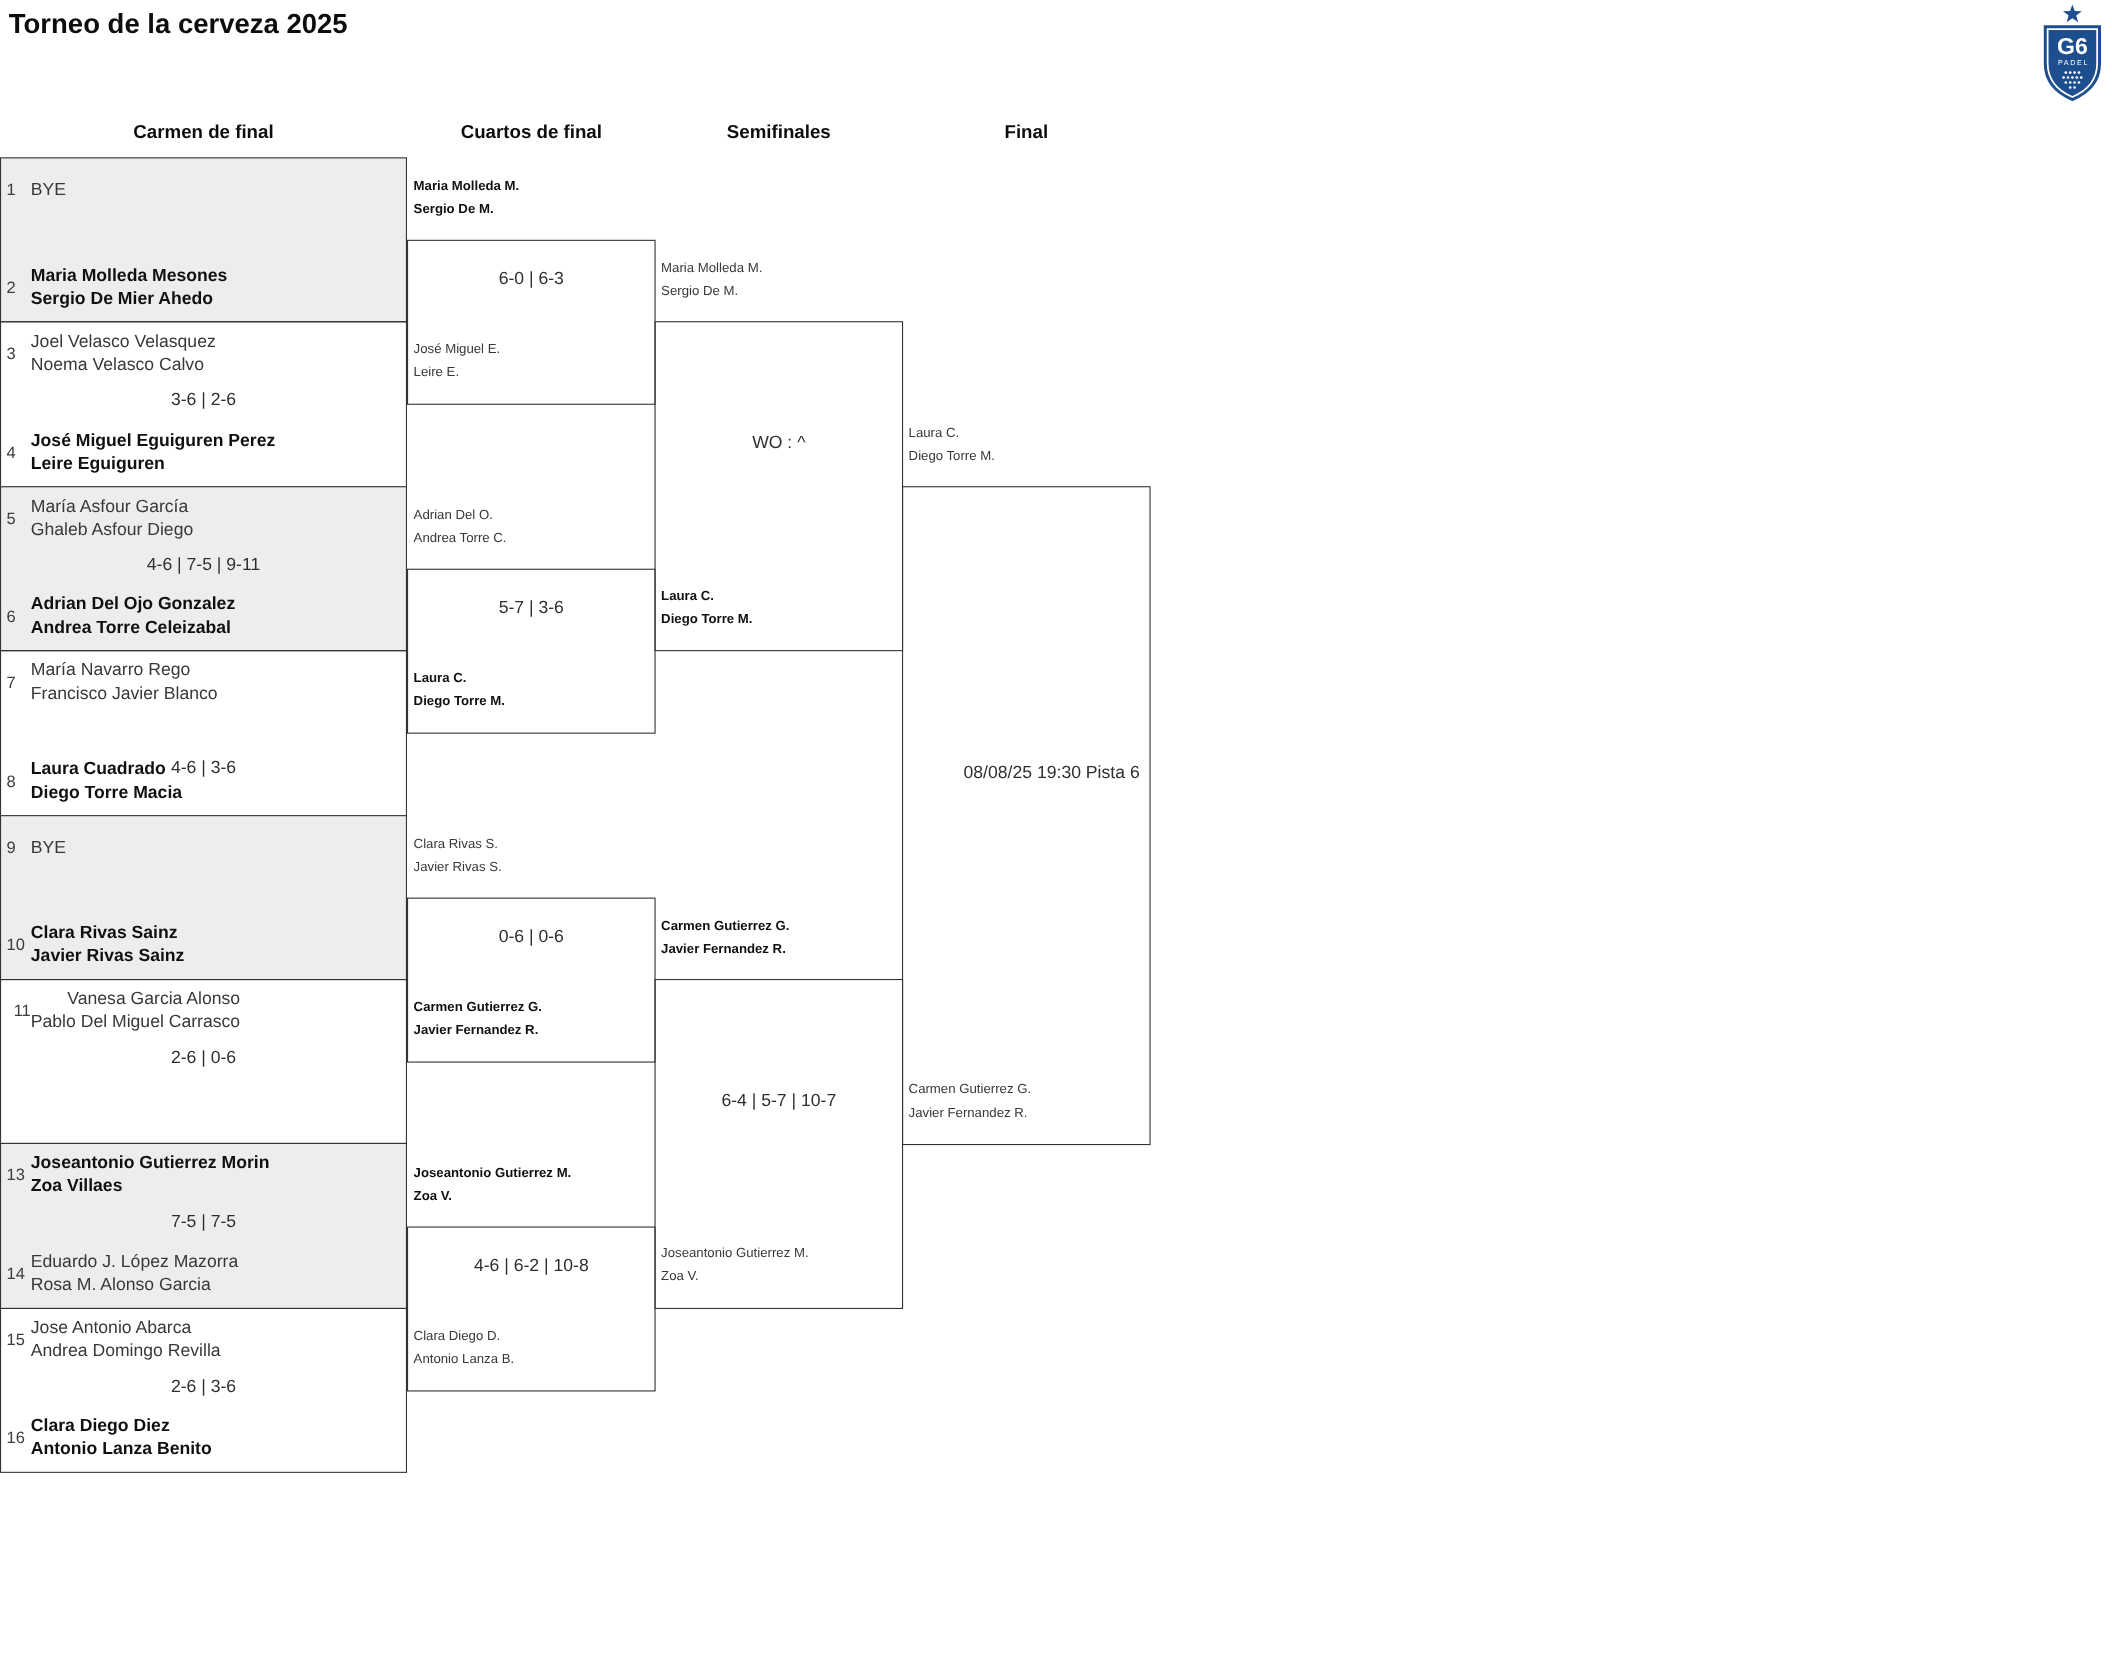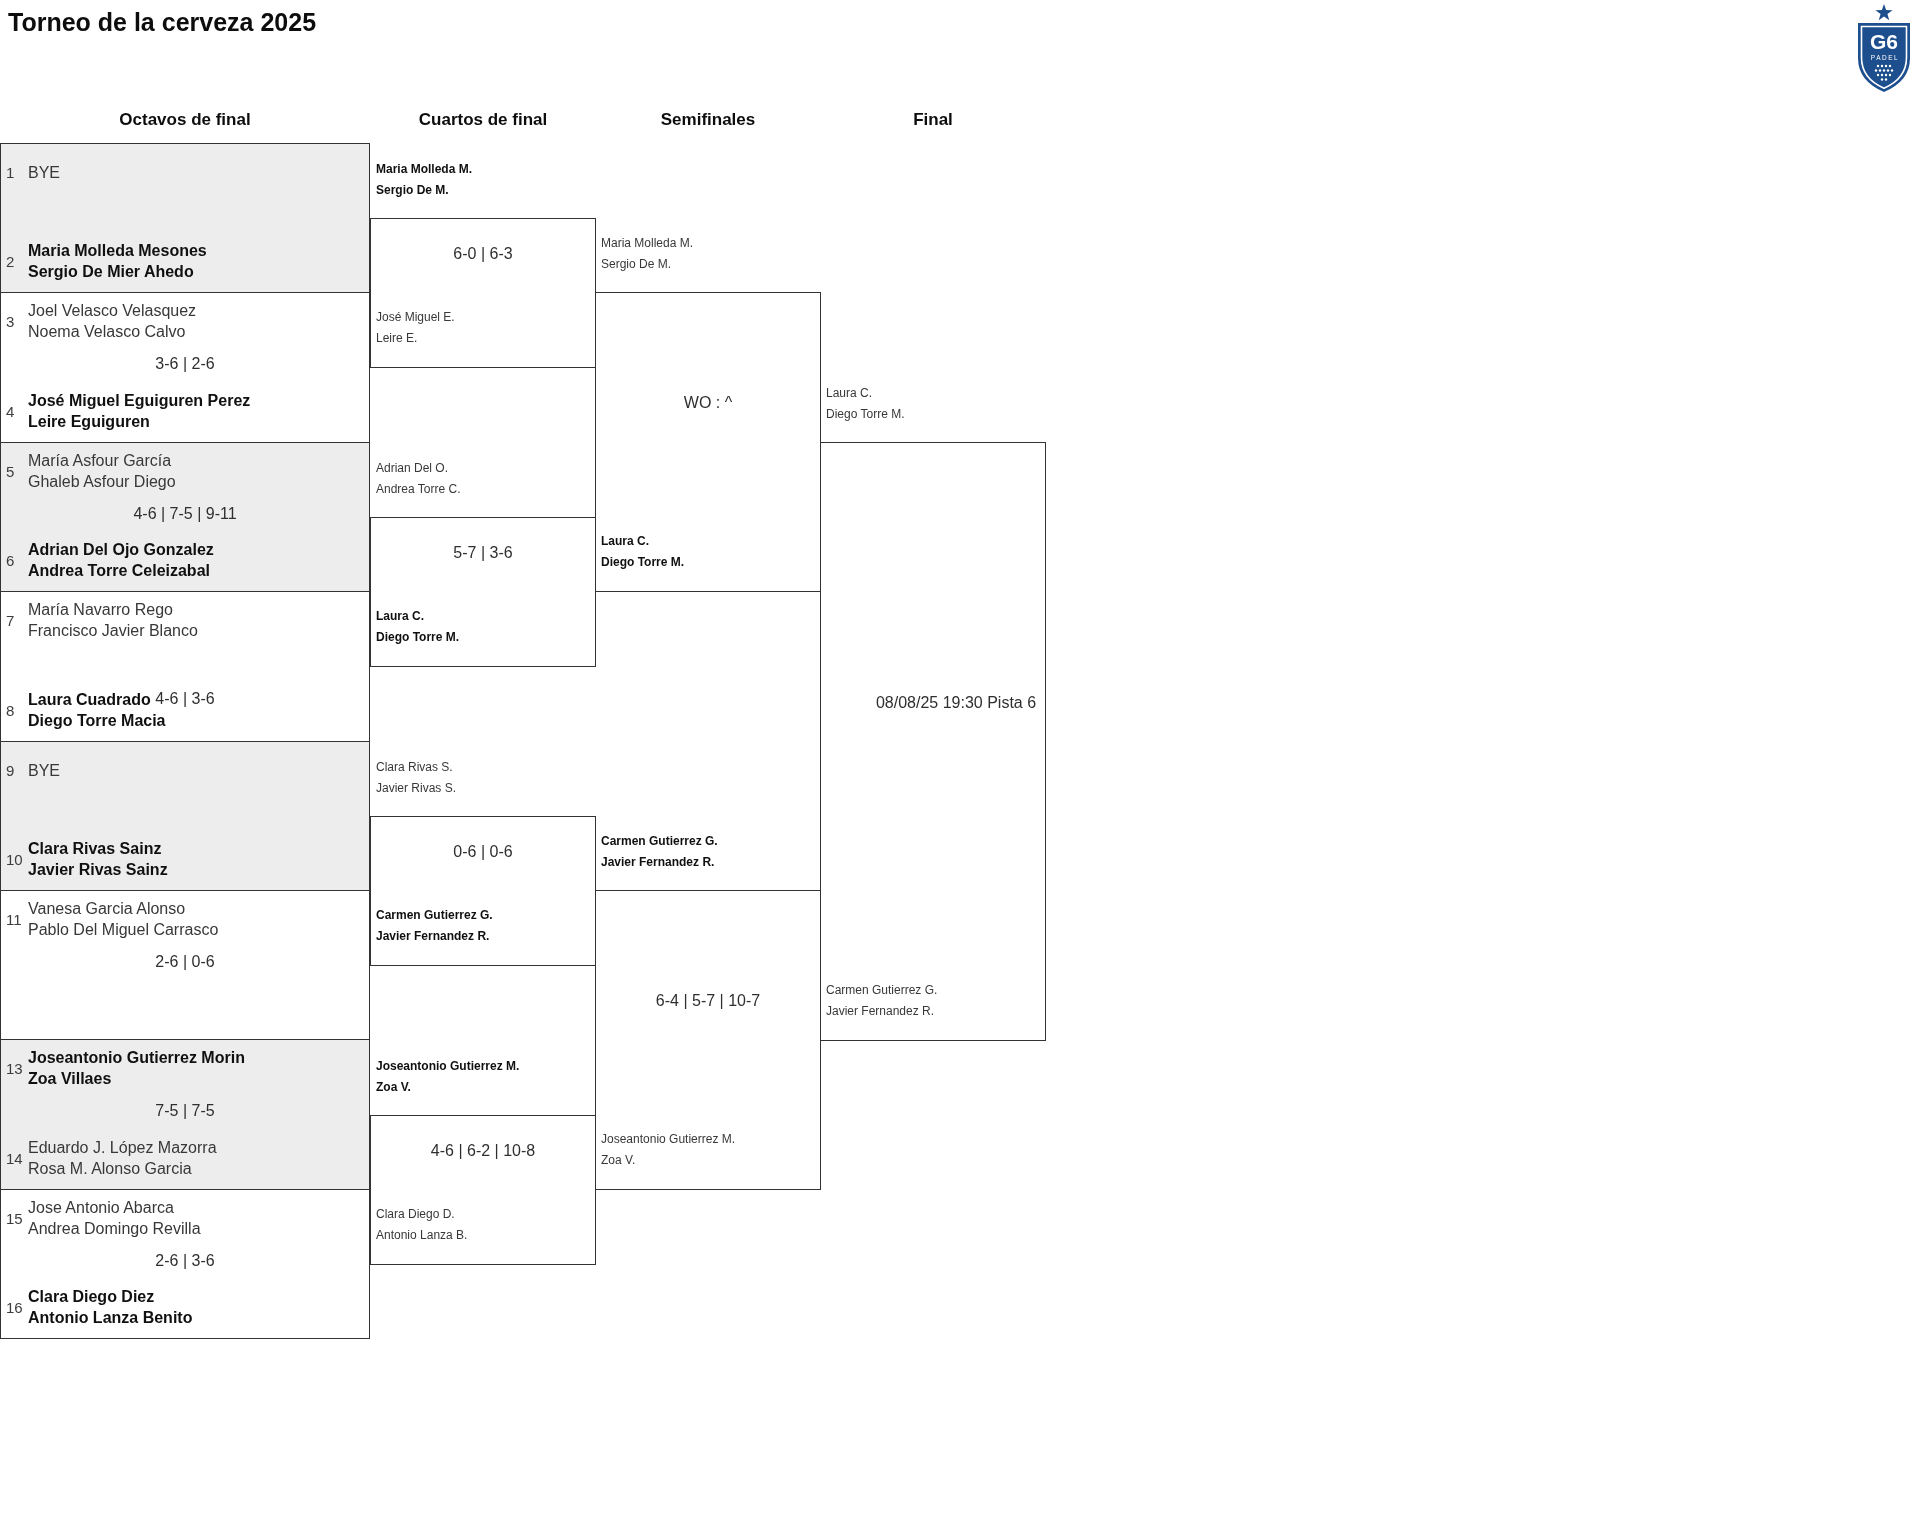--- a/index.html
+++ b/index.html
@@ -58,21 +58,21 @@
         <circle cx="25" cy="71" r="1.2"></circle>
           <circle cx="29" cy="71" r="1.2"></circle>
           <circle cx="33" cy="71" r="1.2"></circle>
           <circle cx="37" cy="71" r="1.2"></circle>
         <circle cx="29" cy="75.5" r="1.2"></circle>
           <circle cx="33" cy="75.5" r="1.2"></circle>
       </g>
     </svg>
   </div>
 
-  <div class="col-header" style="left:0;width:370px;">Octavos de final</div>
+  <div class="col-header" style="left:0;width:370px;">Carmen de final</div>
   <div class="col-header" style="left:370px;width:226px;">Cuartos de final</div>
   <div class="col-header" style="left:595px;width:226px;">Semifinales</div>
   <div class="col-header" style="left:820px;width:226px;">Final</div>
 
   <div class="box obox shade" style="top:143px;height:150px;"></div>
   <div class="box obox" style="top:292px;height:151px;"></div>
   <div class="box obox shade" style="top:442px;height:150px;"></div>
   <div class="box obox" style="top:591px;height:151px;"></div>
   <div class="box obox shade" style="top:741px;height:150px;"></div>
   <div class="box obox" style="top:890px;height:150px;"></div>
@@ -162,21 +162,21 @@
   </div>
   <div class="score o-score" style="top:803px;"></div>
   <div class="o-team" style="top:838px;">
     <span class="seed">10</span>
     <div class="names winner">
       <div>Clara Rivas Sainz</div>
       <div>Javier Rivas Sainz</div>
     </div>
   </div>
 
-  <div class="o-team" style="top:898px;">
+  <div class="o-team" style="top:898px;text-align:right;">
     <span class="seed">11</span>
     <div class="names">
       <div>Vanesa Garcia Alonso</div>
       <div>Pablo Del Miguel Carrasco</div>
     </div>
   </div>
   <div class="score o-score" style="top:952px;">2-6 | 0-6</div>
 
   <div class="o-team" style="top:1047px;">
     <span class="seed">13</span>

